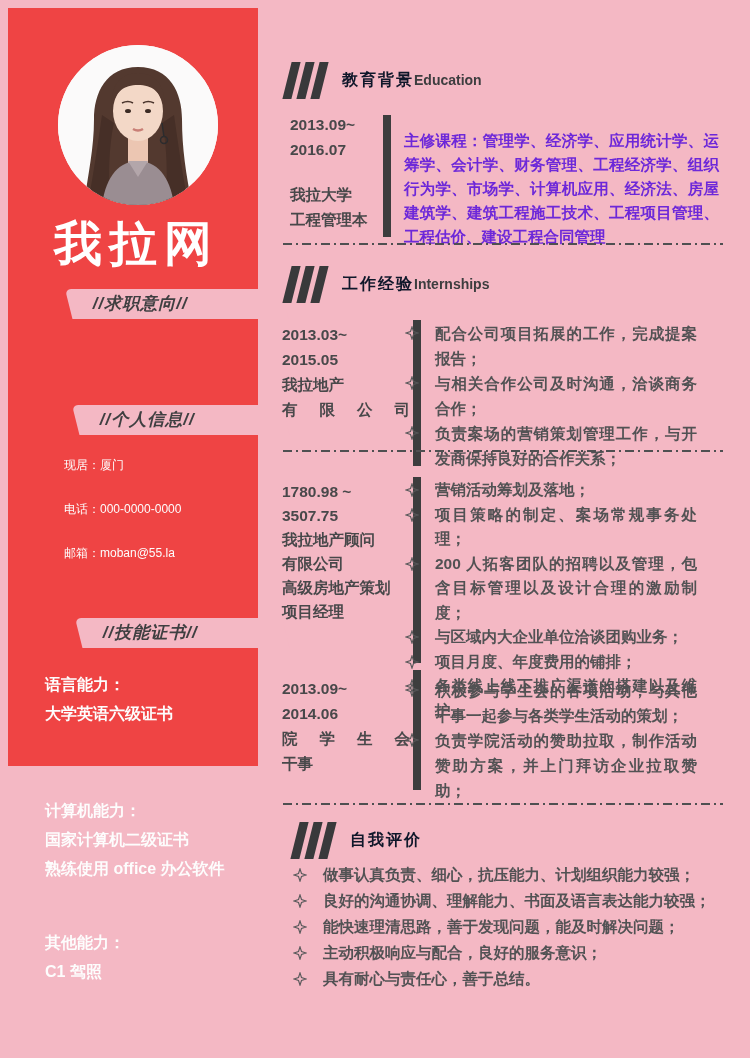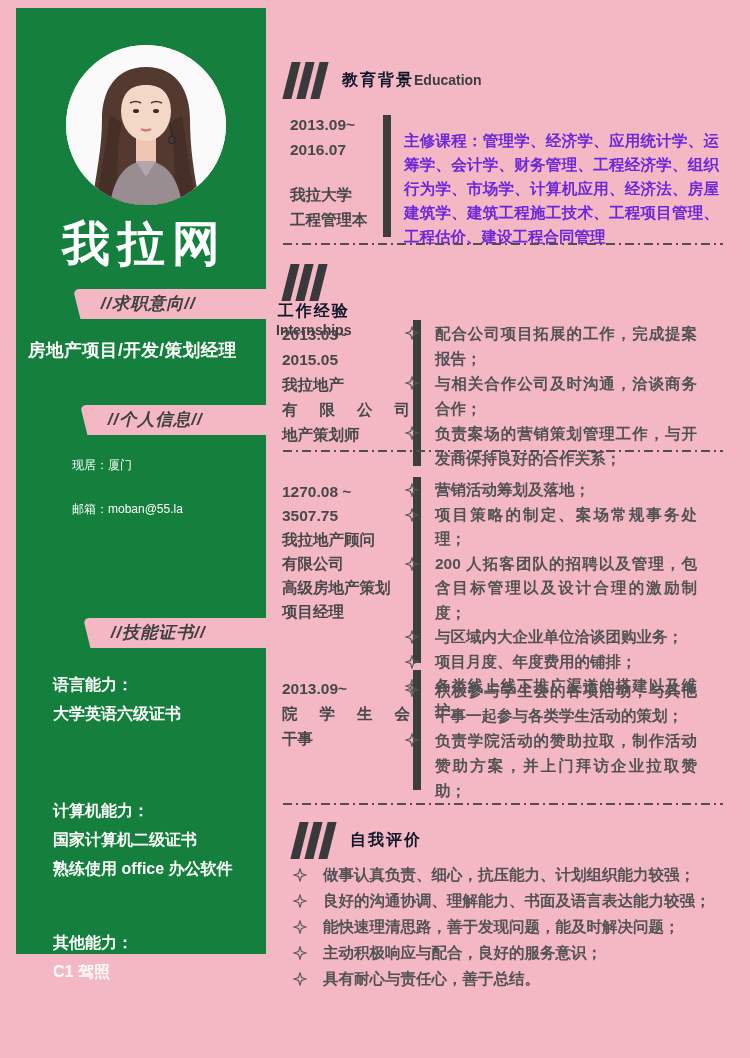--- a/index.html
+++ b/index.html
@@ -8,22 +8,22 @@
     font-family: "Liberation Sans", "DejaVu Sans", sans-serif;
     background:#f4b8c4;
   }
   .page {
     position:relative; width:750px; height:1058px;
     background:#f4b8c4; overflow:hidden;
   }
 
   
   .sidebar {
-    position:absolute; left:16px; top:8px; width:250px; height:946px;
-    background:#15803d;
+    position:absolute; left:8px; top:8px; width:250px; height:758px;
+    background:#ef4444;
   }
   .photo {
     position:absolute; left:50px; top:37px; width:160px; height:160px;
     border-radius:50%; background:#fbfafa; overflow:hidden;
   }
   .photo svg { display:block; width:100%; height:100%; }
   .name {
     position:absolute; left:0; top:204px; width:250px;
     text-align:center; color:#ffffff; font-size:48px; font-weight:bold;
     letter-spacing:7px; text-indent:7px;
@@ -69,21 +69,21 @@
   }
   .section-title {
     font-size:16px; font-weight:bold; color:#0f172a; letter-spacing:2px;
     white-space:nowrap;
   }
   .section-subtitle {
     font-size:14px; font-weight:bold; color:#3d3d3f; 
     white-space:nowrap;
   }
   .hdr-edu  { left:287px; top:60px;  height:40px; }
-  .hdr-work { left:276px; top:264px; height:40px;flex-direction:column; }
+  .hdr-work { left:287px; top:264px; height:40px; }
   .hdr-eval { left:295px; top:820px; height:40px; }
 
   .date-col {
     position:absolute; color:#48484a; font-size:15.5px; font-weight:bold;
     line-height:25px; width:128px;
   }
   .spread { text-align:justify; text-align-last:justify; }
 
   .vbar { position:absolute; width:8px; background:#3d3d3e; }
 
@@ -159,27 +159,27 @@
         <line x1="104" y1="78" x2="106" y2="92" stroke="#2c2c2e" stroke-width="1.5"></line>
         <circle cx="106" cy="95" r="3.5" fill="none" stroke="#2c2c2e" stroke-width="1.5"></circle>
       </svg>
     </div>
 
     <h1 class="name">我拉网</h1>
 
     <div class="banner banner-objective">
       <span>//求职意向//</span>
     </div>
-    <div class="objective-value">房地产项目/开发/策划经理</div>
 
     <div class="banner banner-personal">
       <span>//个人信息//</span>
     </div>
     <div class="personal-lines">
       <div>现居：厦门</div>
+      <div>电话：000-0000-0000</div>
       <div>邮箱：moban@55.la</div>
     </div>
 
     <div class="banner banner-skills">
       <span>//技能证书//</span>
     </div>
 
     <div class="skill-group skill-g1">
       <div>语言能力：</div>
       <div>大学英语六级证书</div>
@@ -228,21 +228,20 @@
         </span>
       <span class="section-title">工作经验</span>
       <span class="section-subtitle">Internships</span>
     </div>
 
     <div class="date-col e1-dates">
       <div>2013.03~</div>
       <div>2015.05</div>
       <div>我拉地产</div>
       <div class="spread">有限公司</div>
-      <div>地产策划师</div>
     </div>
     <div class="vbar e1-bar"></div>
     <div class="bullets e1-bullets">
       <div class="bullet">
         <svg width="14" height="14" viewBox="0 0 16 16">
             <path d="M8 1 L9.7 6.3 L15 8 L9.7 9.7 L8 15 L6.3 9.7 L1 8 L6.3 6.3 Z" fill="none" stroke="#58585a" stroke-width="1.3"></path>
           </svg>
         <p>配合公司项目拓展的工作，完成提案报告；</p>
       </div>
       <div class="bullet">
@@ -255,21 +254,21 @@
         <svg width="14" height="14" viewBox="0 0 16 16">
             <path d="M8 1 L9.7 6.3 L15 8 L9.7 9.7 L8 15 L6.3 9.7 L1 8 L6.3 6.3 Z" fill="none" stroke="#58585a" stroke-width="1.3"></path>
           </svg>
         <p>负责案场的营销策划管理工作，与开发商保持良好的合作关系；</p>
       </div>
     </div>
 
     <div class="divider div-2"></div>
 
     <div class="date-col e2-dates">
-      <div>1270.08 ~</div>
+      <div>1780.98 ~</div>
       <div>3507.75</div>
       <div>我拉地产顾问</div>
       <div>有限公司</div>
       <div>高级房地产策划</div>
       <div>项目经理</div>
     </div>
     <div class="vbar e2-bar"></div>
     <div class="bullets e2-bullets">
       <div class="bullet">
         <svg width="14" height="14" viewBox="0 0 16 16">
@@ -304,20 +303,21 @@
       <div class="bullet">
         <svg width="14" height="14" viewBox="0 0 16 16">
             <path d="M8 1 L9.7 6.3 L15 8 L9.7 9.7 L8 15 L6.3 9.7 L1 8 L6.3 6.3 Z" fill="none" stroke="#58585a" stroke-width="1.3"></path>
           </svg>
         <p>各类线上线下推广渠道的搭建以及维护。</p>
       </div>
     </div>
 
     <div class="date-col e3-dates">
       <div>2013.09~</div>
+      <div>2014.06</div>
       <div class="spread">院学生会</div>
       <div>干事</div>
     </div>
     <div class="vbar e3-bar"></div>
     <div class="bullets e3-bullets">
       <div class="bullet">
         <svg width="14" height="14" viewBox="0 0 16 16">
             <path d="M8 1 L9.7 6.3 L15 8 L9.7 9.7 L8 15 L6.3 9.7 L1 8 L6.3 6.3 Z" fill="none" stroke="#58585a" stroke-width="1.3"></path>
           </svg>
         <p>积极参与学生会的各项活动，与其他干事一起参与各类学生活动的策划；</p>

